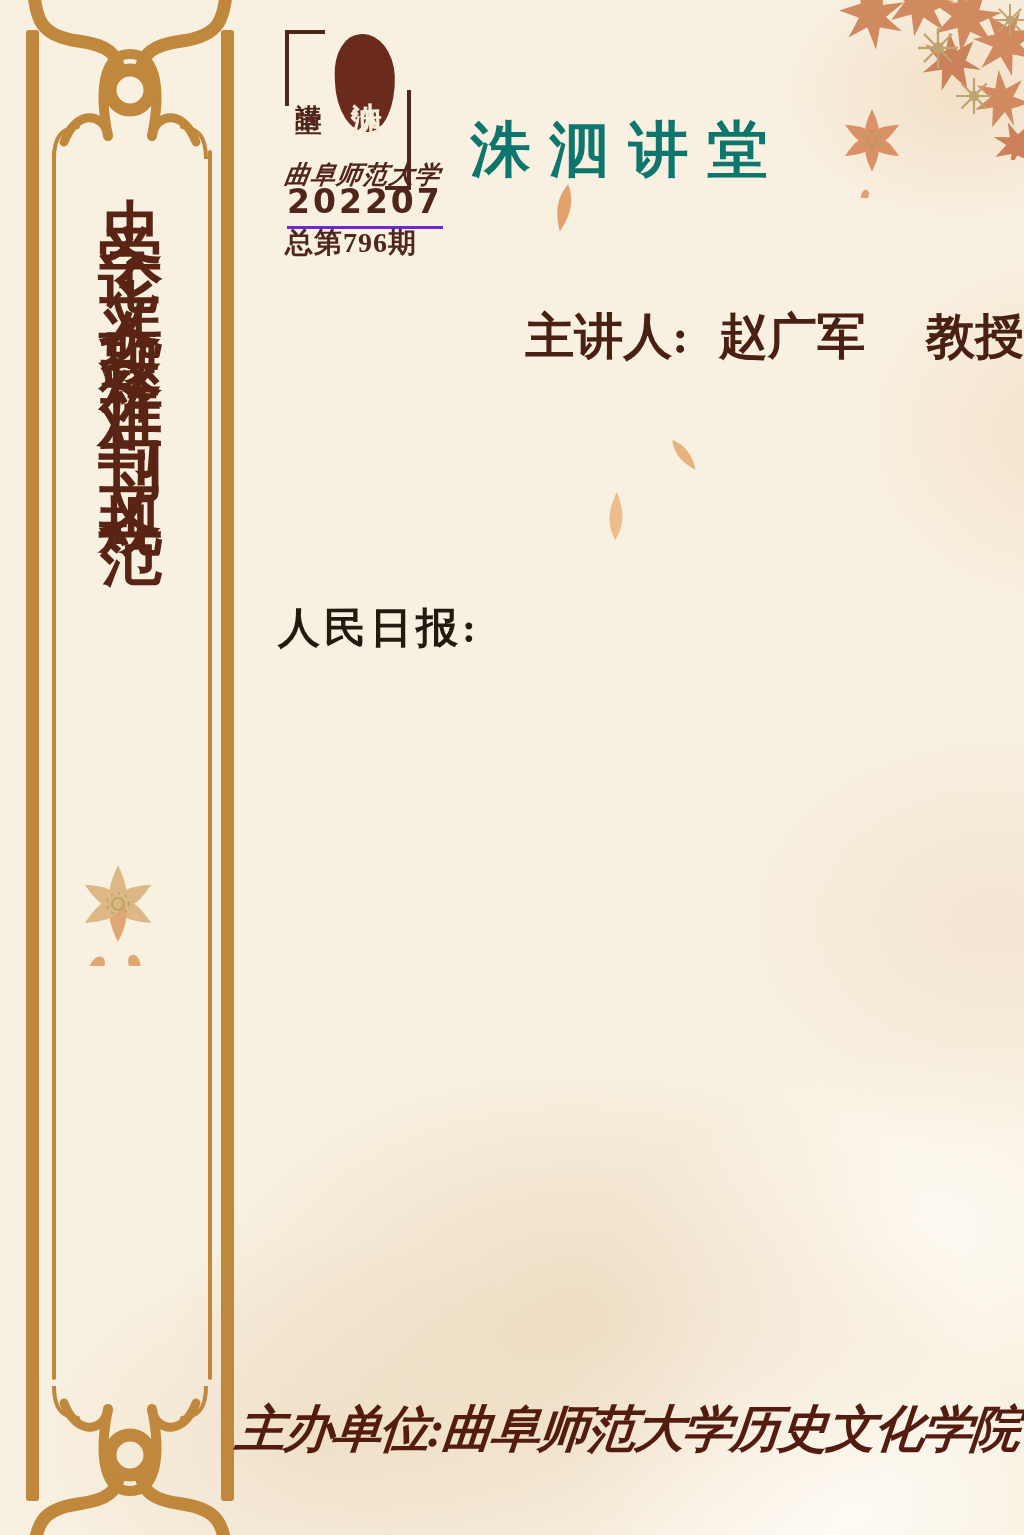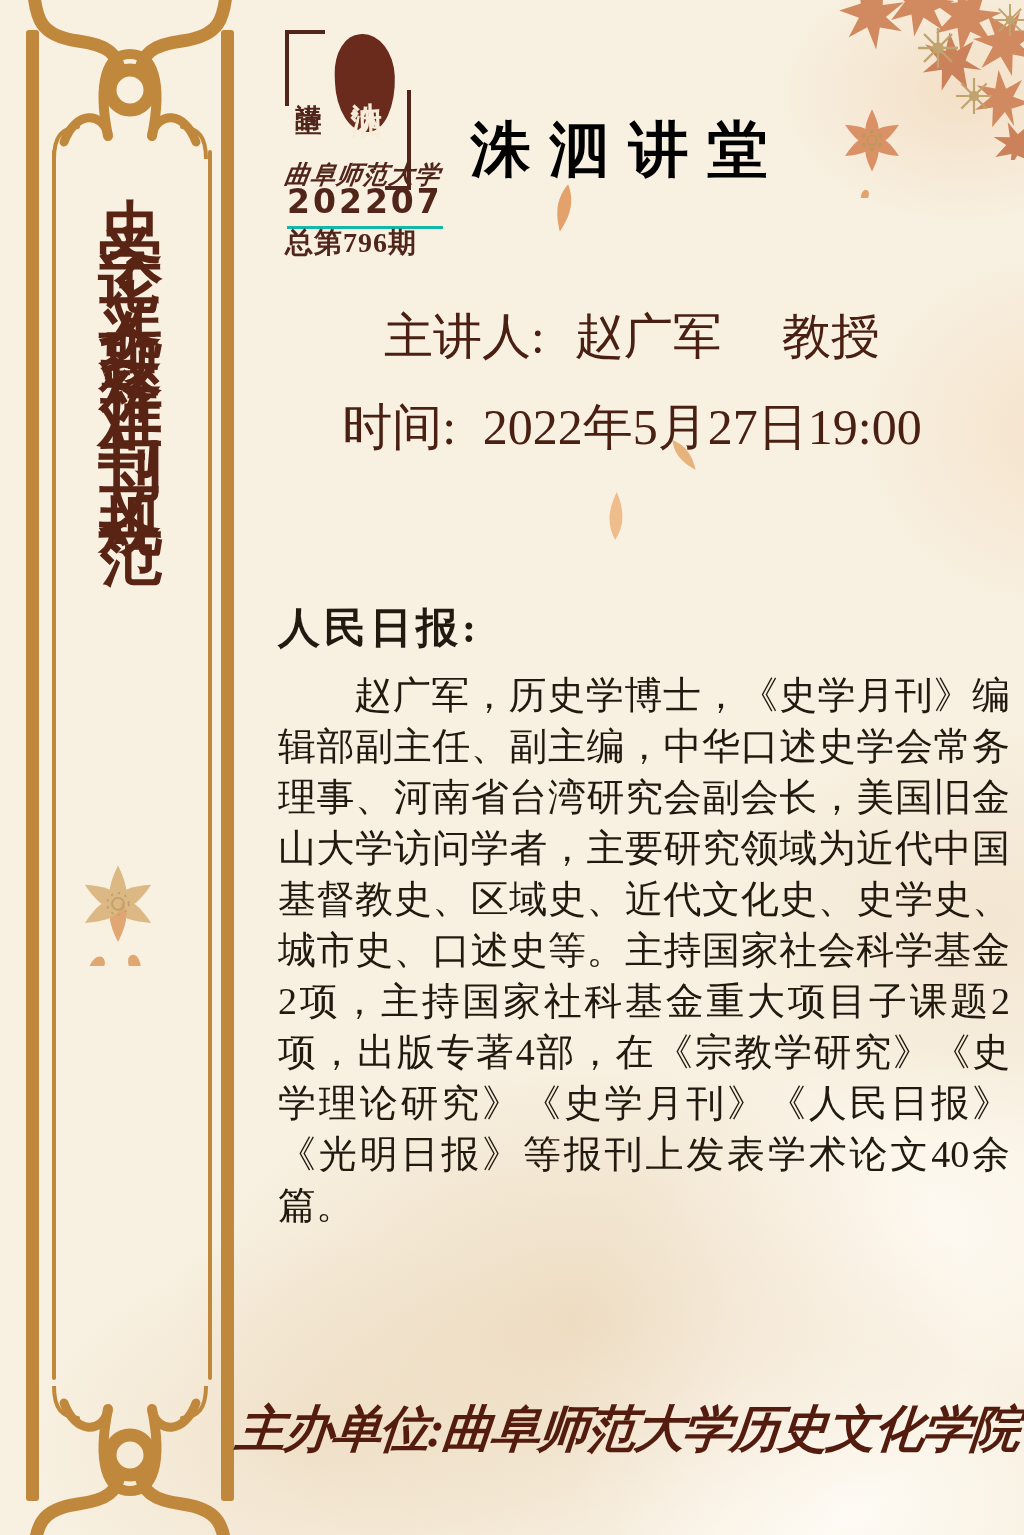--- a/index.html
+++ b/index.html
@@ -44,28 +44,28 @@
   .seal{position:absolute;left:50px;top:8px;width:60px;height:98px;background:#6a2b1d;
     border-radius:46% 54% 48% 52% / 42% 46% 58% 54%;transform:rotate(-2deg);
     display:flex;align-items:center;justify-content:center;}
   .seal span{writing-mode:vertical-rl;text-orientation:upright;color:#f6ecd9;
     font-size:31px;font-weight:bold;line-height:1;letter-spacing:6px;}
   .hall{position:absolute;left:10px;top:56px;writing-mode:vertical-rl;text-orientation:upright;
     font-size:26px;font-weight:bold;line-height:1;letter-spacing:4px;}
   .uni{position:absolute;left:0px;top:132px;font-size:25px;font-weight:bold;font-style:italic;
     letter-spacing:1px;transform:skewX(-8deg);white-space:nowrap;}
   .issue-code{position:absolute;left:2px;top:156px;font-family:"DejaVu Sans","Liberation Sans",sans-serif;
-    font-size:33px;font-weight:bold;letter-spacing:3px;border-bottom:3px solid #14b8a6;padding-bottom:5px;text-align:right;}
+    font-size:33px;font-weight:bold;letter-spacing:3px;border-bottom:3px solid #6d28d9;padding-bottom:5px;text-align:right;}
   .issue-total{position:absolute;left:0px;top:198px;font-size:28px;font-weight:bold;letter-spacing:1px;white-space:nowrap;}
 
   
   .main-title{position:absolute;left:240px;top:110px;width:760px;margin:0;text-align:center;
-    font-size:60px;font-weight:bold;color:#000000;letter-spacing:2px;z-index:3;}
-  .info{position:absolute;left:240px;top:304px;width:784px;text-align:center;color:#4a2013;
-    font-weight:normal;z-index:3;}
+    font-size:60px;font-weight:bold;color:#0f766e;letter-spacing:2px;z-index:3;}
+  .info{position:absolute;left:240px;top:304px;width:784px;text-align:right;color:#4a2013;
+    font-weight:bold;z-index:3;}
   .info p{margin:0;}
   .info .l1{font-size:49px;}
   .info .l2{font-size:50px;margin-top:24px;}
   .info .l3{font-size:50px;margin-top:28px;}
   .info .gap-s{margin-left:18px;}
   .info .gap-l{margin-left:48px;}
   .info .gap-m{margin-left:14px;}
 
   .bio{position:absolute;left:278px;top:600px;width:732px;z-index:3;color:#221a10;}
   .bio h2{margin:0;font-size:42px;font-weight:bold;letter-spacing:4px;}
@@ -207,27 +207,22 @@
   </header>
 
   <h1 class="main-title">洙 泗 讲 堂</h1>
 
   <section class="info">
     <p class="l1">
       <span>主讲人:</span>
       <span class="gap-s">赵广军</span>
       <span class="gap-l">教授</span>
     </p>
-    <p class="l2">
-      <span>时间:</span>
-      <span class="gap-m">2022年5月27日19:00</span>
-    </p>
   </section>
 
   <section class="bio">
     <h2>人民日报:</h2>
-    <p>赵广军，历史学博士，《史学月刊》编辑部副主任、副主编，中华口述史学会常务理事、河南省台湾研究会副会长，美国旧金山大学访问学者，主要研究领域为近代中国基督教史、区域史、近代文化史、史学史、城市史、口述史等。主持国家社会科学基金2项，主持国家社科基金重大项目子课题2项，出版专著4部，在《宗教学研究》《史学理论研究》《史学月刊》《人民日报》《光明日报》等报刊上发表学术论文40余篇。</p>
   </section>
 
   <footer>
     <p class="organizer">主办单位:曲阜师范大学历史文化学院</p>
   </footer>
 </div>
 
 </body></html>

